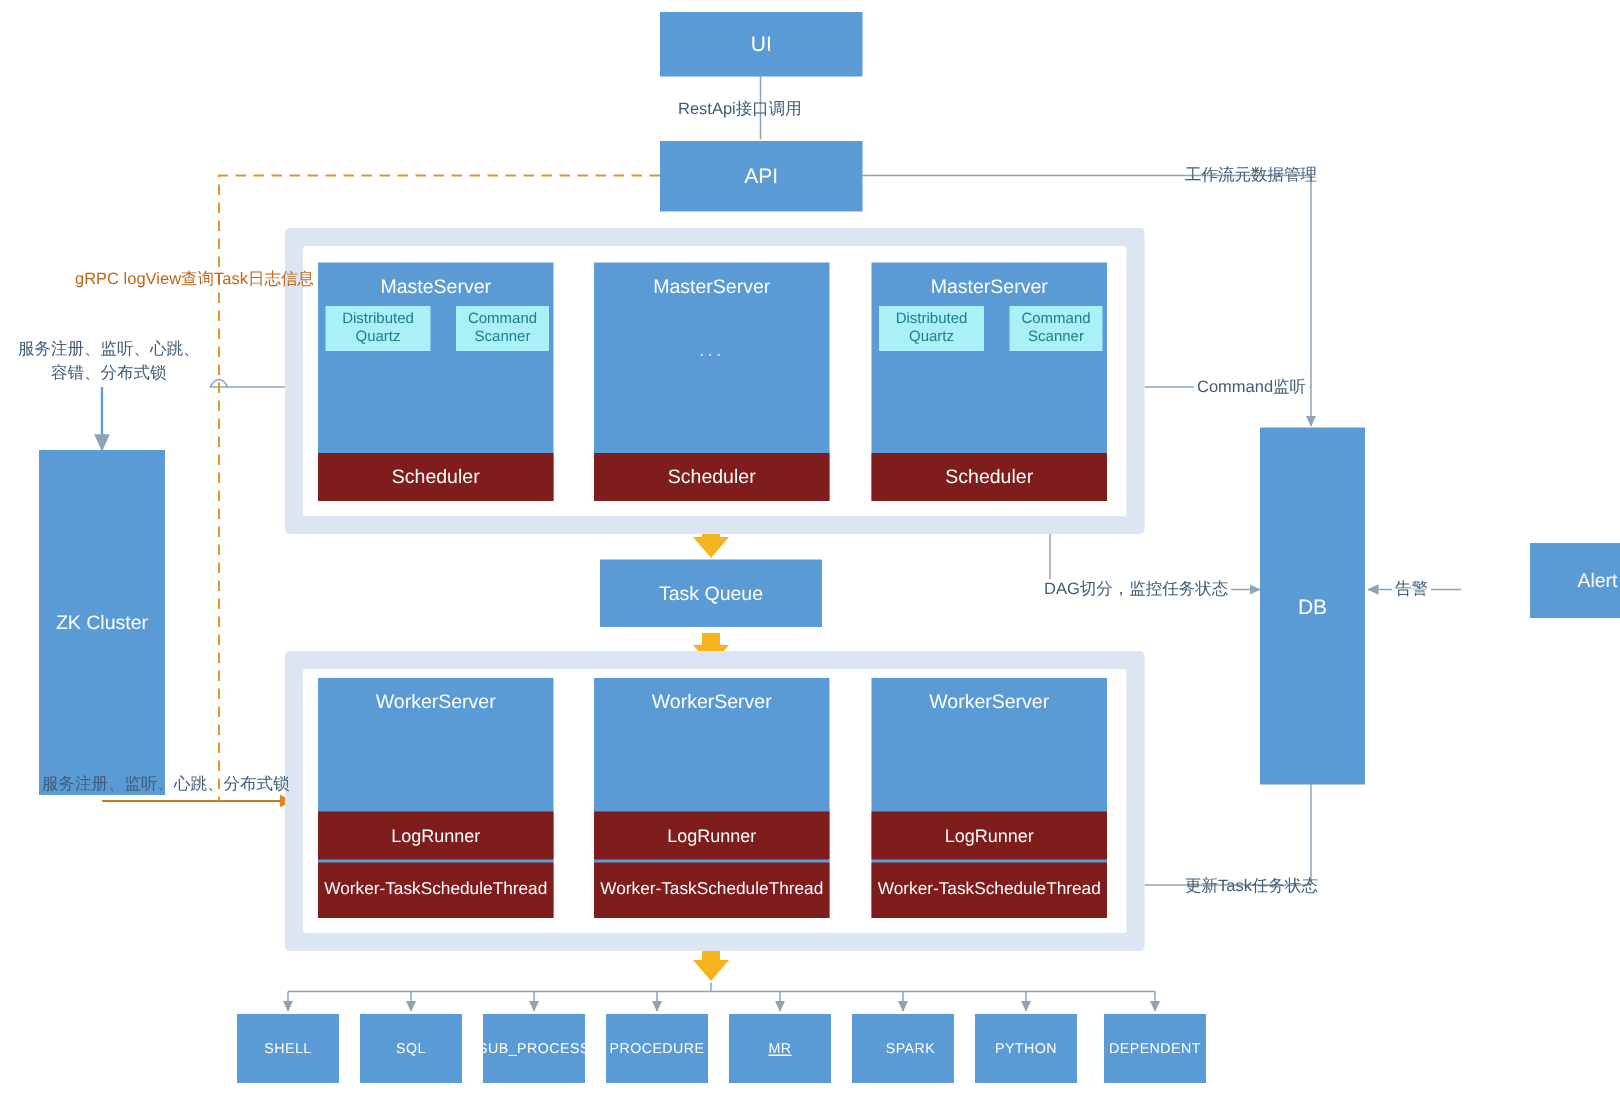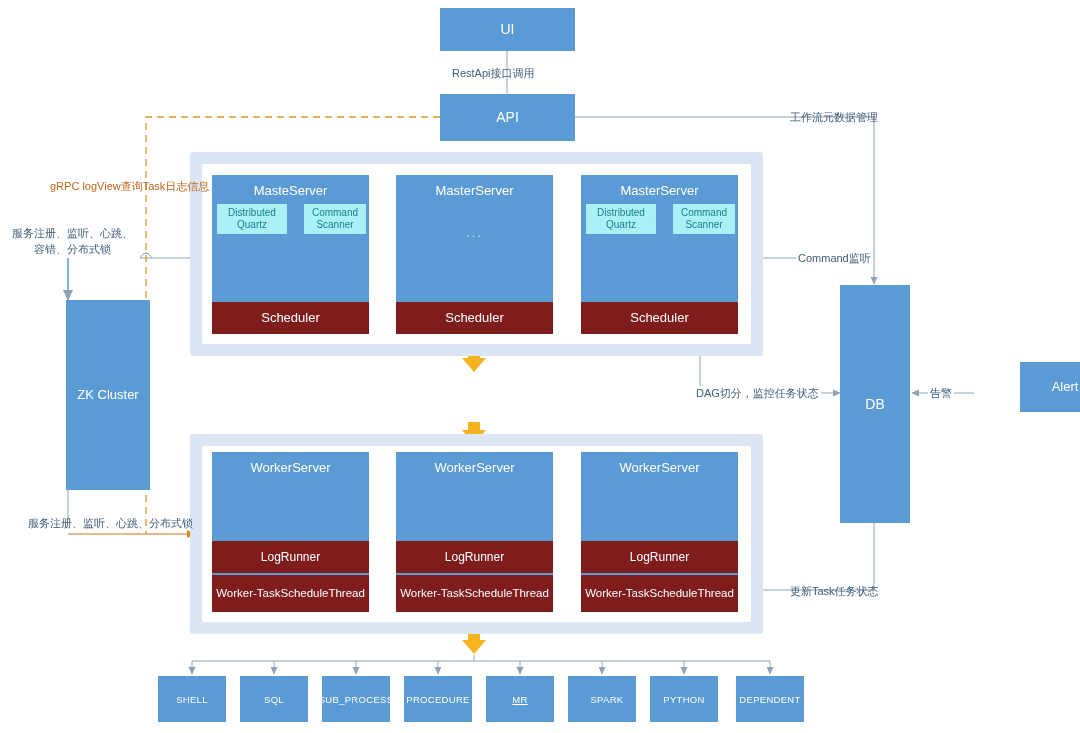--- a/index.html
+++ b/index.html
@@ -227,20 +227,23 @@
       <span>Distributed Quartz</span>
     </div>
     <div class="box cyan" style="left:92px; top:29px; width:62px; height:30px; font-size:10px; padding:0 2px;">
       <span>Command Scanner</span>
     </div>
     <div class="box purple" style="left:0px; top:127px; width:157px; height:32px; font-size:13px;">
       <span>Scheduler</span>
     </div>
   </div>
 
+  <div class="box blue" style="left:400px; top:373px; width:148px; height:45px; font-size:13px;">
+    <span>Task Queue</span>
+  </div>
 
   <div class="panel-outer" style="left:190px; top:434px; width:573px; height:200px;"></div>
   <div class="panel-inner" style="left:202px; top:446px; width:549px; height:176px;"></div>
 
   <div class="ms-body blue" style="left:212px; top:452px; width:157px; height:160px;">
     <div class="node-title">WorkerServer</div>
     <div class="box purple" style="left:0px; top:89px; width:157px; height:32px; font-size:12px;">
       <span>LogRunner</span>
     </div>
     <div class="box purple" style="left:0px; top:123px; width:157px; height:37px; font-size:11.5px; padding:0 3px;">
@@ -261,21 +264,21 @@
   <div class="ms-body blue" style="left:581px; top:452px; width:157px; height:160px;">
     <div class="node-title">WorkerServer</div>
     <div class="box purple" style="left:0px; top:89px; width:157px; height:32px; font-size:12px;">
       <span>LogRunner</span>
     </div>
     <div class="box purple" style="left:0px; top:123px; width:157px; height:37px; font-size:11.5px; padding:0 3px;">
       <span>Worker-TaskScheduleThread</span>
     </div>
   </div>
 
-  <div class="box blue" style="left:26px; top:300px; width:84px; height:190px; font-size:13px;margin-left:40px;">
+  <div class="box blue" style="left:26px; top:300px; width:84px; height:230px; font-size:13px;">
     <span>ZK Cluster</span>
   </div>
 
   <div class="box blue" style="left:840px; top:285px; width:70px; height:238px; font-size:14px;">
     <span>DB</span>
   </div>
 
   <div class="box blue" style="left:1020px; top:362px; width:90px; height:50px; font-size:13px;">
     <span>Alert</span>
   </div>

